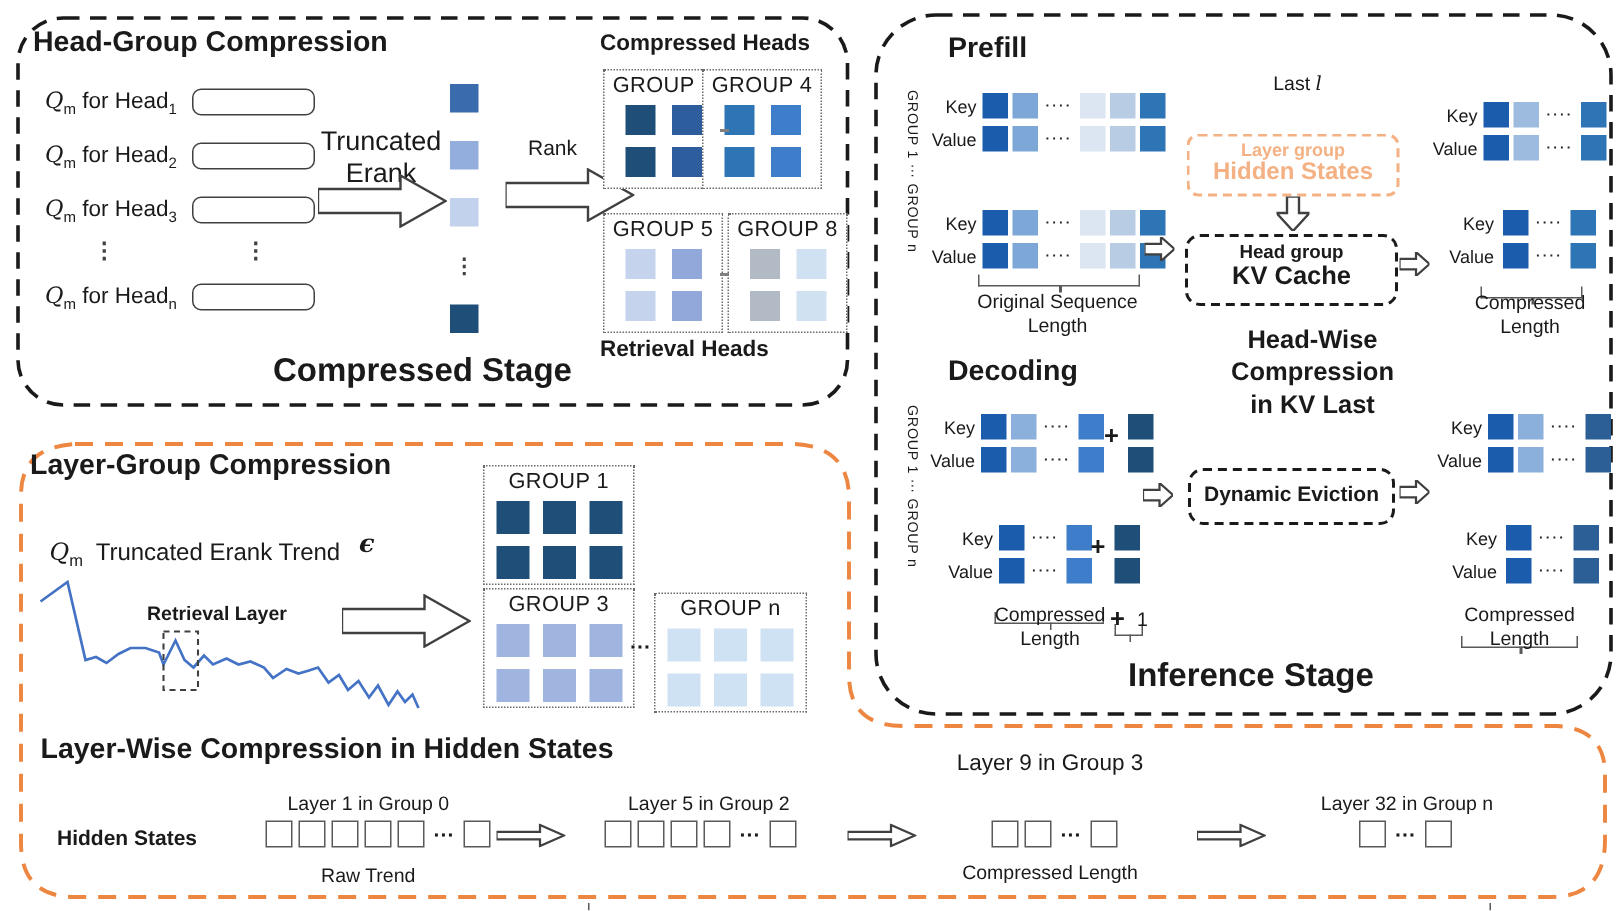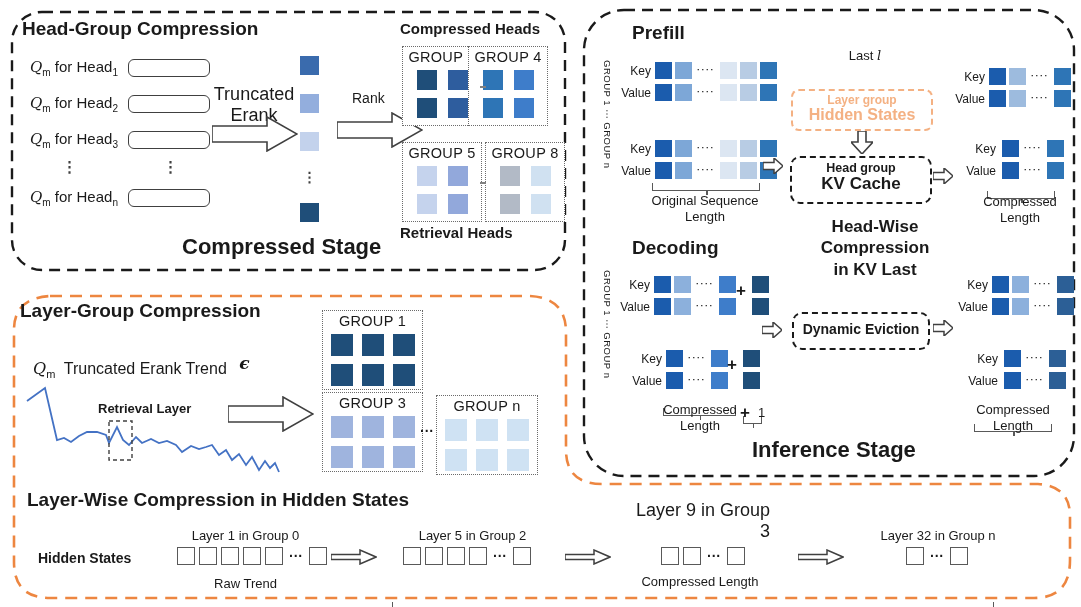--- a/index.html
+++ b/index.html
@@ -443,21 +443,21 @@
       <div class="sq"></div>
       <div class="sq"></div>
       <span class="dots">···</span>
       <div class="sq"></div>
     </div>
 
   <svg class="abs" style="left:565px;top:549px;" width="46" height="16">
     <polygon points="0,5.5 29,5.5 29,1 45,8 29,15 29,10.5 0,10.5" fill="#fff" stroke-width="1.5" stroke="#404040"></polygon>
   </svg>
 
-  <div class="abs c" style="left:630px;top:500px;width:140px;font-size:18px;text-align:right;">Layer 9 in Group 3</div>
+  <div class="abs c" style="left:630px;top:500px;width:140px;font-size:15px;">Layer 9 in Group 3</div>
   <div class="abs bottomrow" style="left:661px;top:547px;">
       <div class="sq"></div>
       <div class="sq"></div>
       <span class="dots">···</span>
       <div class="sq"></div>
     </div>
 
   <svg class="abs" style="left:798px;top:549px;" width="46" height="16">
     <polygon points="0,5.5 29,5.5 29,1 45,8 29,15 29,10.5 0,10.5" fill="#fff" stroke-width="1.5" stroke="#404040"></polygon>
   </svg>

